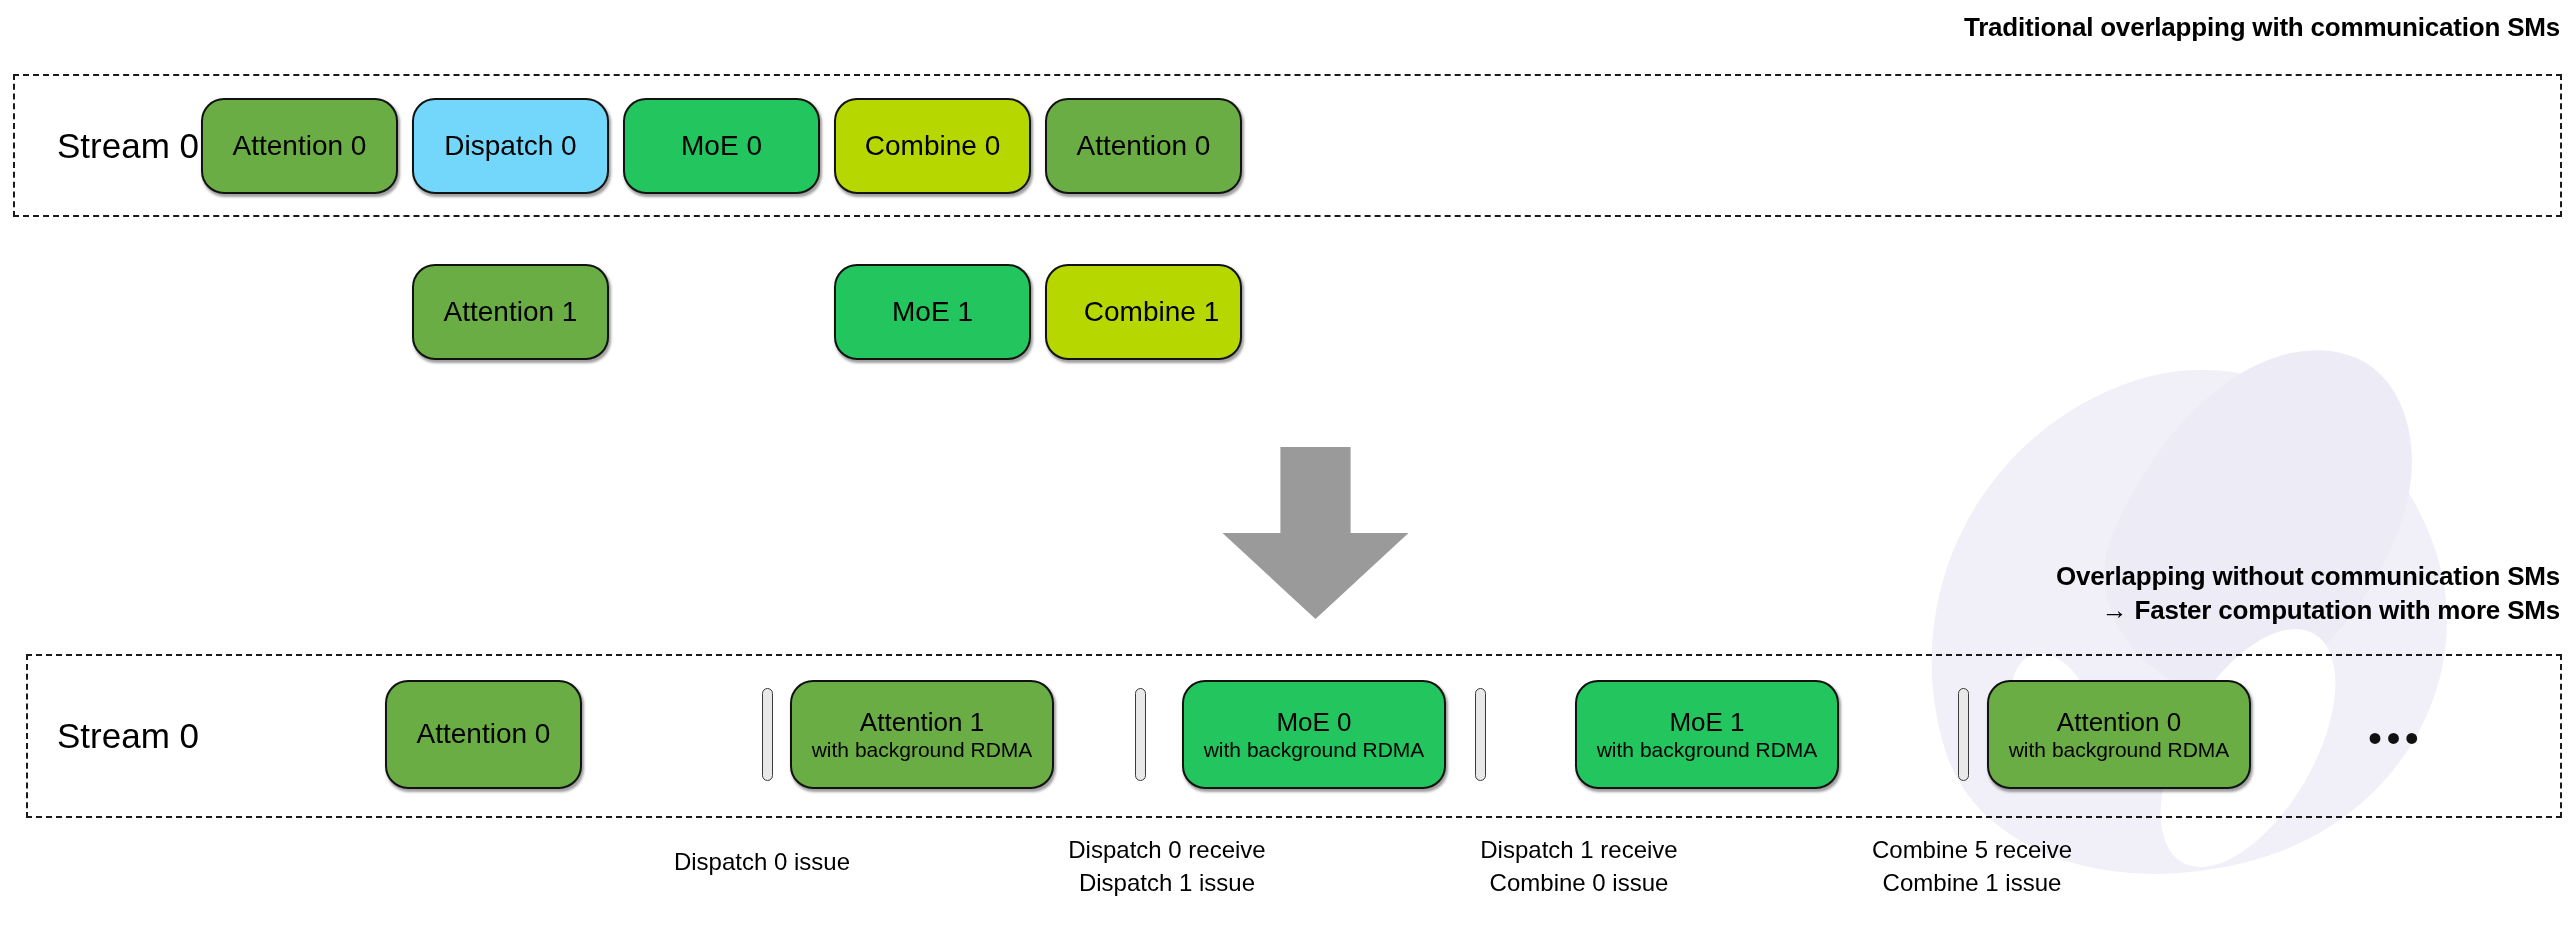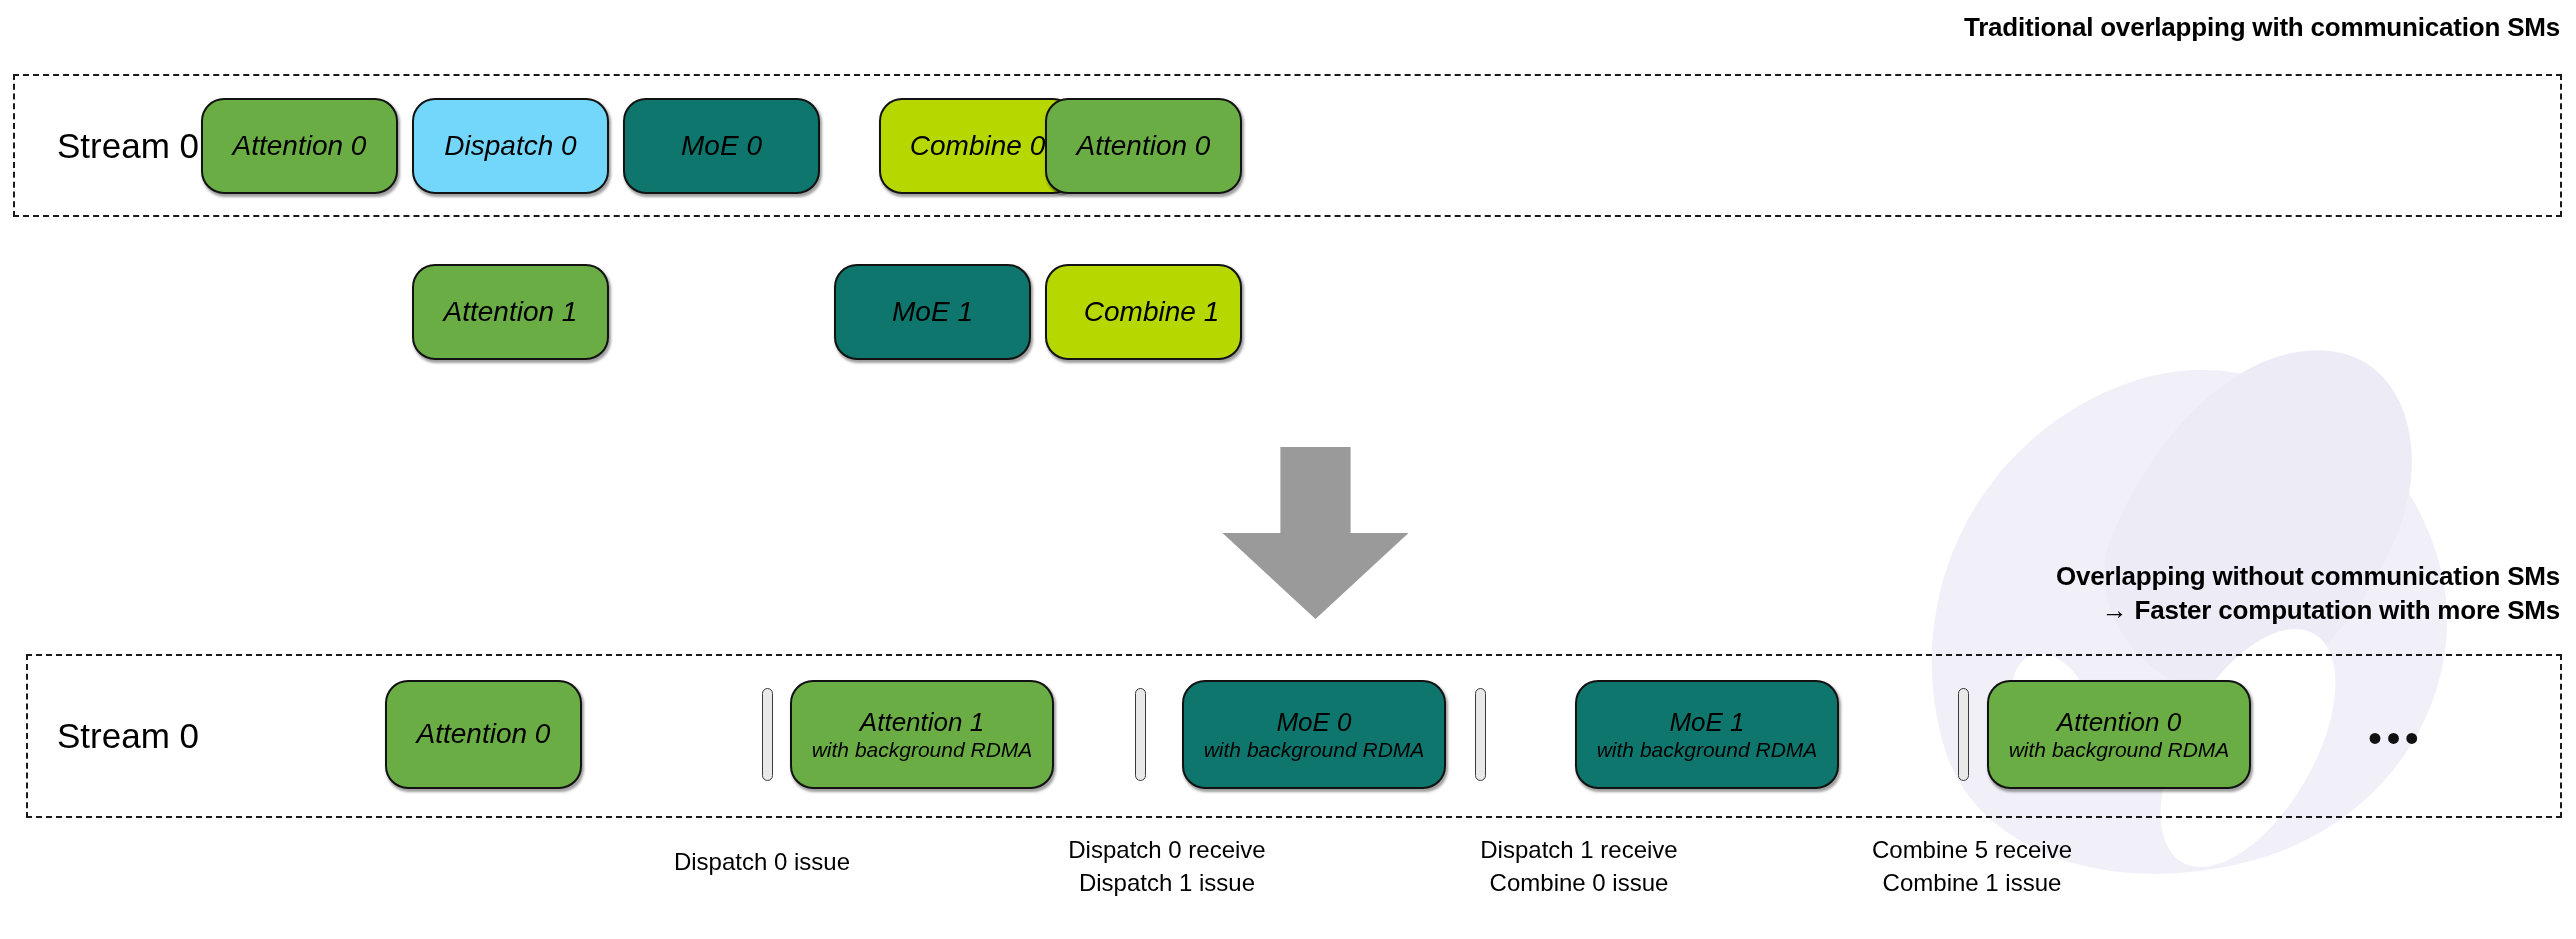--- a/index.html
+++ b/index.html
@@ -104,37 +104,36 @@
     border: 2.6px solid #121212;
     border-radius: 23px;
     display: flex;
     flex-direction: column;
     align-items: center;
     justify-content: center;
     text-align: right;
     color: #000000;
     box-shadow: 1.8px 2.6px 2.6px rgba(0,0,0,0.38);
     z-index: 3;
-    font-style: italic;
   }
   .task .t-title {
     font-size: 28px;
     line-height: 1.08;
     white-space: nowrap;
   }
   .task.two-line .t-title { font-size: 26px; }
   .task .t-sub {
     font-size: 21px;
     line-height: 1.12;
     margin-top: 1.8px;
     white-space: nowrap;
   }
   .c-green  { background: #6aad45; }
   .c-blue   { background: #73d7fb; }
-  .c-yellow { background: #0f766e; }
+  .c-yellow { background: #22c55e; }
   .c-lime   { background: #b6d800; }
 
   
   .separator {
     position: absolute;
     width: 10.6px;
     border: 1.8px solid #3b3b3b;
     border-radius: 6.2px;
     background: #e9e9e9;
     box-sizing: border-box;
@@ -196,21 +195,21 @@
 
   <div class="task c-green" style="left:201px; top:98px; width:197px; height:96px;">
     <div class="t-title">Attention 0</div>
   </div>
   <div class="task c-blue" style="left:412px; top:98px; width:197px; height:96px;">
     <div class="t-title">Dispatch 0</div>
   </div>
   <div class="task c-yellow" style="left:623px; top:98px; width:197px; height:96px;">
     <div class="t-title">MoE 0</div>
   </div>
-  <div class="task c-lime" style="left:834px; top:98px; width:197px; height:96px;margin-left:45px;">
+  <div class="task c-lime" style="left:834px; top:98px; width:197px; height:96px;">
     <div class="t-title">Combine 0</div>
   </div>
   <div class="task c-green" style="left:1045px; top:98px; width:197px; height:96px;">
     <div class="t-title">Attention 0</div>
   </div>
 
 
   <div class="task c-green" style="left:412px; top:264px; width:197px; height:96px;">
     <div class="t-title">Attention 1</div>
   </div>

